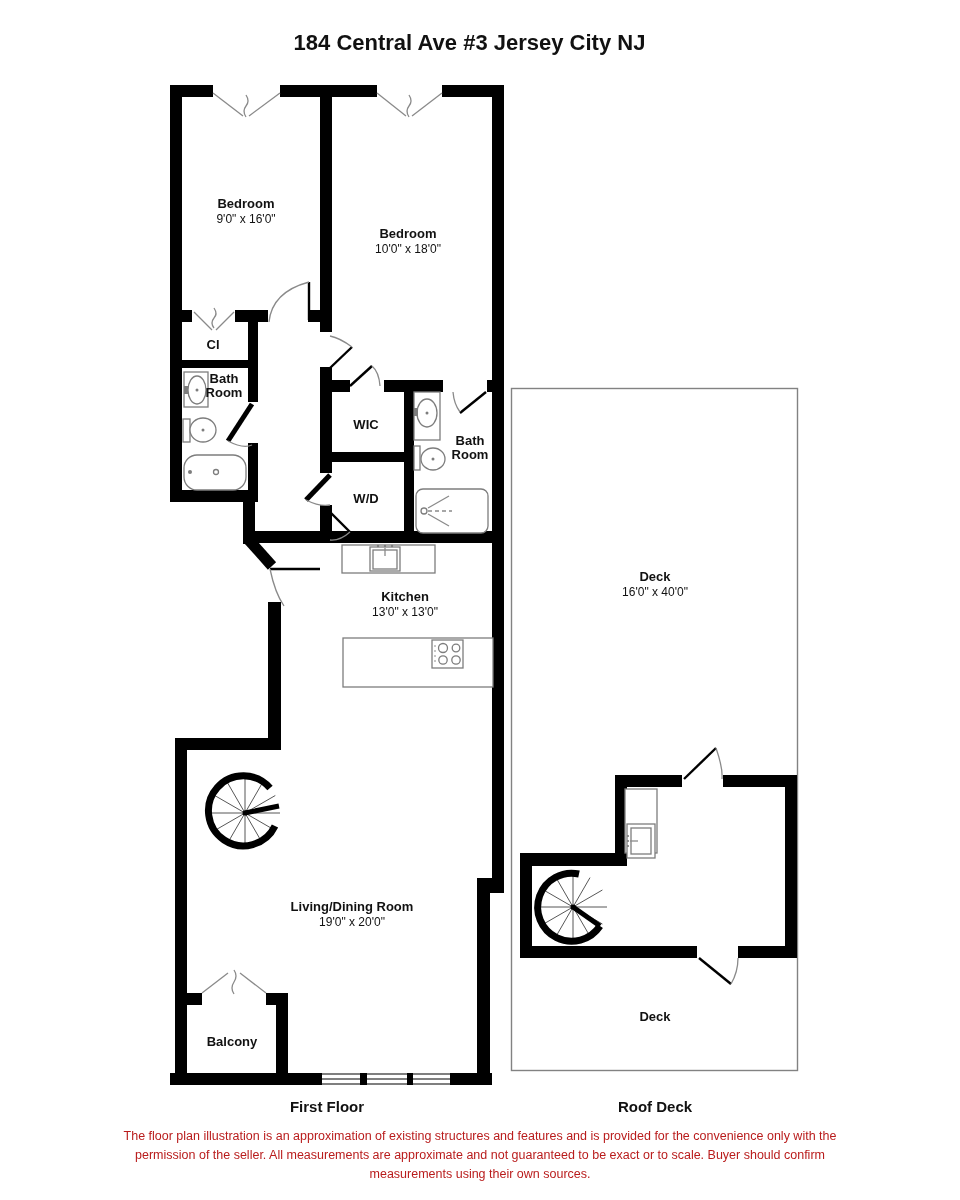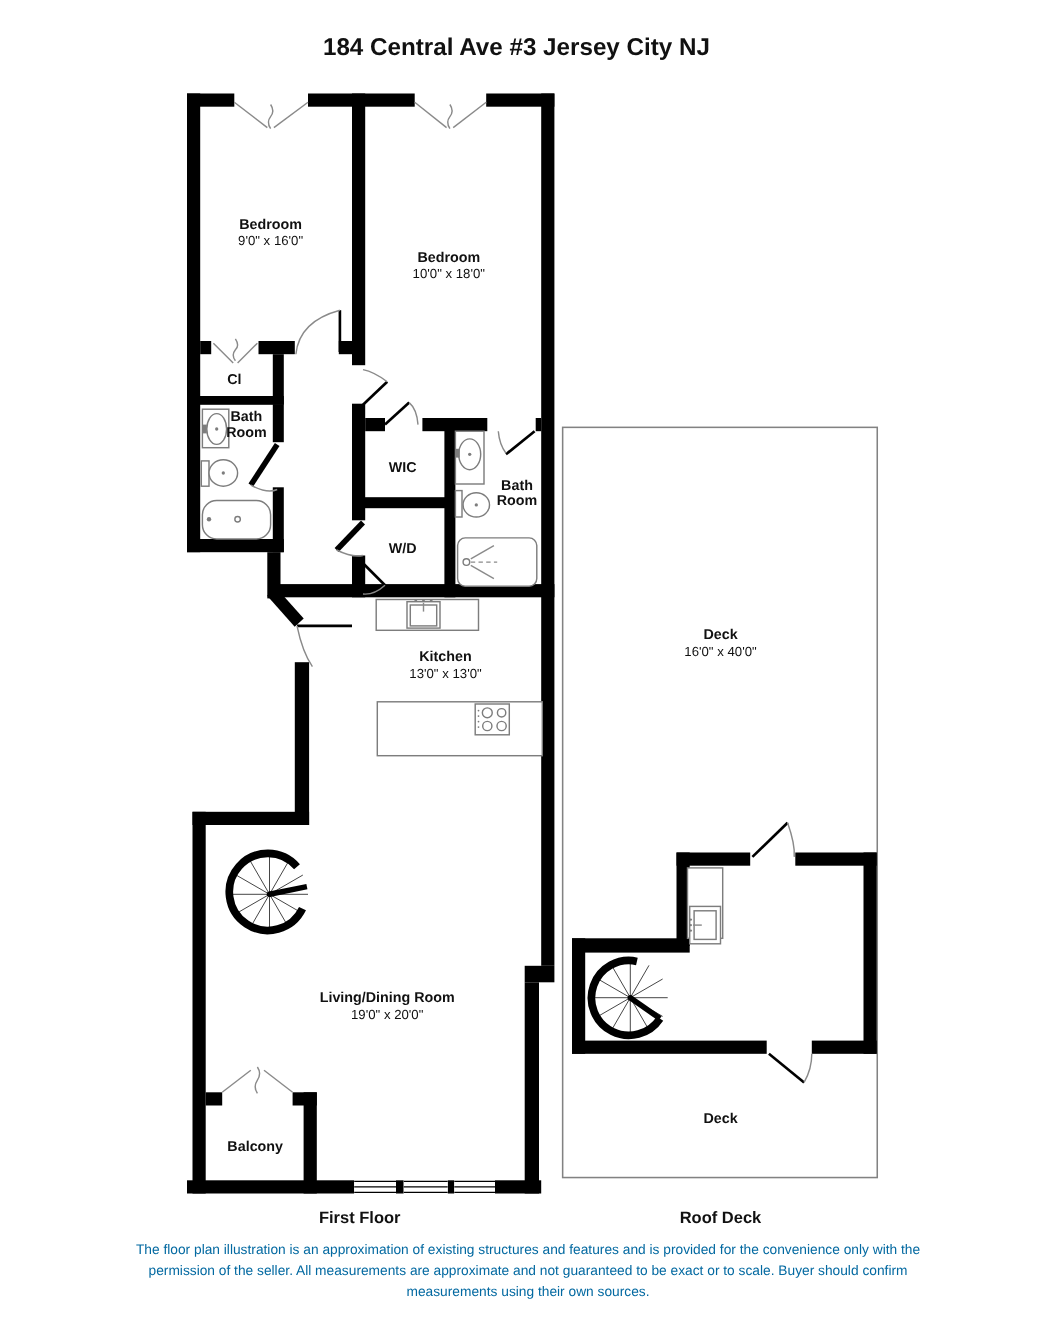--- a/index.html
+++ b/index.html
@@ -1,21 +1,21 @@
 <!DOCTYPE html>
 <html><head>
 <meta charset="utf-8">
 <style>
   html,body{margin:0;padding:0;background:#fff;}
   .page{position:relative;width:960px;height:1200px;background:#ffffff;overflow:hidden;
         font-family:"Liberation Sans",sans-serif;}
   .title{position:absolute;top:30px;left:0;width:939px;text-align:center;
          font-size:22px;font-weight:700;color:#111;}
   .disclaimer{position:absolute;top:1127px;left:50%;transform:translateX(-50%);
-         width:716px;text-align:center;font-size:12.5px;line-height:1.5;color:#0369a1;}
+         width:716px;text-align:center;font-size:12.5px;line-height:1.5;color:#b91c1c;}
   svg{position:absolute;top:0;left:0;}
   .wall{fill:#000;}
   .thin{stroke:#828282;stroke-width:1.4;fill:none;}
   .fx{stroke:#7d7d7d;stroke-width:1.3;fill:#fff;}
   .fxd{fill:#7d7d7d;}
   .arc{stroke:#8a8a8a;stroke-width:1.3;fill:none;}
   .leaf{stroke:#000;stroke-width:2.4;}
   .leafthick{stroke:#000;stroke-width:5;}
   .spoke{stroke:#444;stroke-width:0.9;}
   .starc{stroke:#000;stroke-width:7;fill:none;}

